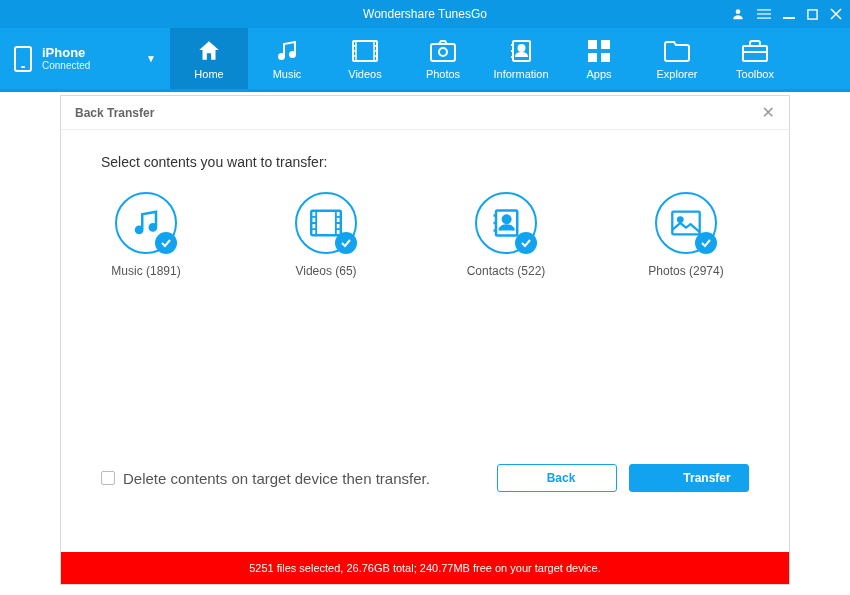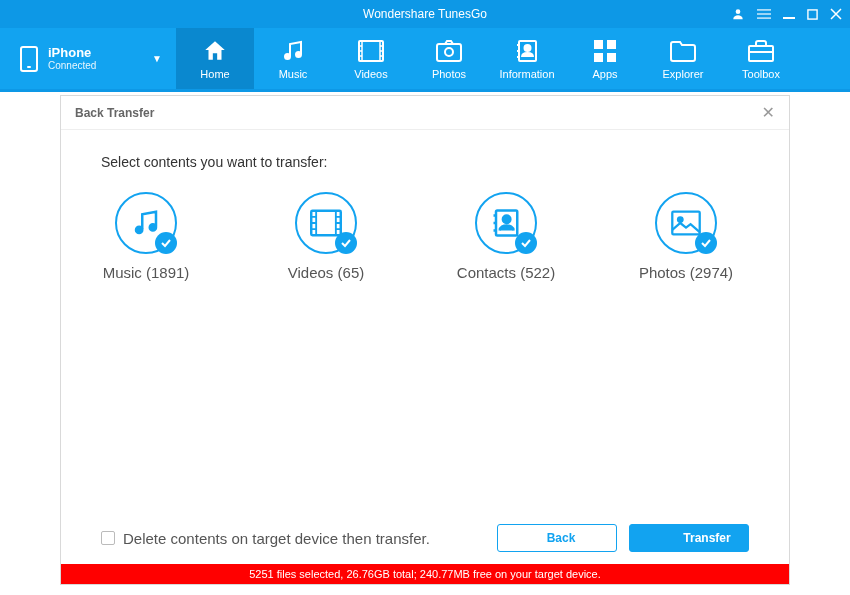--- a/index.html
+++ b/index.html
@@ -4,21 +4,21 @@
 <style>
 * { margin: 0; padding: 0; box-sizing: border-box; font-family: "Segoe UI", Arial, sans-serif; }
 body { width: 850px; height: 595px; background: #fff; overflow: hidden; }
 
 .titlebar { height: 28px; background: #0d98e6; display: flex; align-items: center; justify-content: center; position: relative; }
 .titlebar-title { color: #fff; font-size: 12px; font-weight: 500; }
 .titlebar-controls { position: absolute; right: 8px; top: 0; height: 28px; display: flex; align-items: center; gap: 12px; }
 .titlebar-controls span { color: #fff; font-size: 13px; cursor: pointer; display: inline-flex; align-items: center; }
 
 .topbar { height: 64px; background: #12a3f0; display: flex; align-items: stretch; border-bottom: 3px solid #0d98e6; }
-.device-selector { width: 170px; display: flex; align-items: center; padding: 0 14px; color: #fff; cursor: pointer; margin-left: 6px; }
+.device-selector { width: 170px; display: flex; align-items: center; padding: 0 14px; color: #fff; cursor: pointer; }
 .device-selector .phone-icon { width: 18px; height: 26px; border: 2px solid #fff; border-radius: 3px; position: relative; margin-right: 10px; }
 .device-selector .phone-icon::after { content: ''; position: absolute; bottom: 2px; left: 50%; transform: translateX(-50%); width: 4px; height: 2px; background: #fff; border-radius: 1px; }
 .device-text { display: flex; flex-direction: column; line-height: 1.2; }
 .device-name { font-size: 13px; font-weight: 600; }
 .device-status { font-size: 10px; opacity: 0.9; }
 .device-selector .chev { margin-left: auto; font-size: 10px; color: #fff; }
 
 .nav { display: flex; flex: 1; }
 .nav-item { width: 78px; display: flex; flex-direction: column; align-items: center; justify-content: center; color: #fff; font-size: 11px; gap: 4px; cursor: pointer; }
 .nav-item.active { background: #0a88cf; }
@@ -30,31 +30,31 @@
 .modal-title { font-size: 12px; color: #666; font-weight: 600; }
 .modal-close { margin-left: auto; color: #999; font-size: 16px; cursor: pointer; }
 
 .modal-body { flex: 1; padding: 24px 40px 10px 40px; }
 .instruction { font-size: 14px; color: #333; margin-bottom: 22px; }
 .items-grid { display: flex; flex-wrap: wrap; gap: 50px 90px; }
 .content-item { width: 90px; display: flex; flex-direction: column; align-items: center; gap: 10px; cursor: pointer; }
 .icon-circle { width: 62px; height: 62px; border: 2px solid #12a3f0; border-radius: 50%; display: flex; align-items: center; justify-content: center; position: relative; }
 .check-badge { position: absolute; bottom: -2px; right: -2px; width: 22px; height: 22px; background: #12a3f0; border-radius: 50%; display: flex; align-items: center; justify-content: center; }
 .check-badge svg { width: 12px; height: 12px; }
-.item-label { font-size: 15px; color: #555; white-space: nowrap; }
+.item-label { font-size: 12px; color: #555; white-space: nowrap; }
 
 .modal-footer { padding: 12px 40px; display: flex; align-items: center; }
 .checkbox-row { display: flex; align-items: center; gap: 8px; font-size: 15px; color: #555; }
 .checkbox { width: 14px; height: 14px; border: 1px solid #bbb; border-radius: 2px; cursor: pointer; }
 .footer-buttons { margin-left: auto; display: flex; gap: 12px; }
 .btn { width: 120px; height: 28px; border-radius: 3px; font-size: 12px; font-weight: 600; display: flex; align-items: center; justify-content: center; cursor: pointer; }
 .btn-outline { border: 1px solid #12a3f0; color: #12a3f0; background: #fff; padding-left: 8px; }
 .btn-primary { background: #12a3f0; color: #fff; border: 1px solid #12a3f0; padding-left: 36px; }
 
-.status-bar { height: 20px; background: #ff0000; color: #fff; font-size: 11px; display: flex; align-items: center; justify-content: center; }
+.status-bar { height: 32px; background: #ff0000; color: #fff; font-size: 11px; display: flex; align-items: center; justify-content: center; margin-top: 48px; }
 
 svg { display: block; }
 </style>
 </head>
 <body>
 
 <div class="titlebar">
   <span class="titlebar-title">Wondershare TunesGo</span>
   <div class="titlebar-controls">
     <span>

